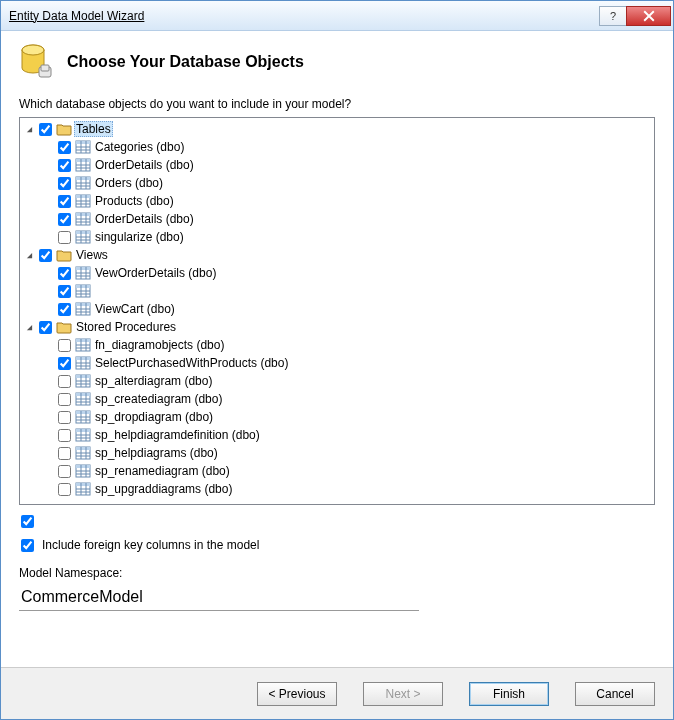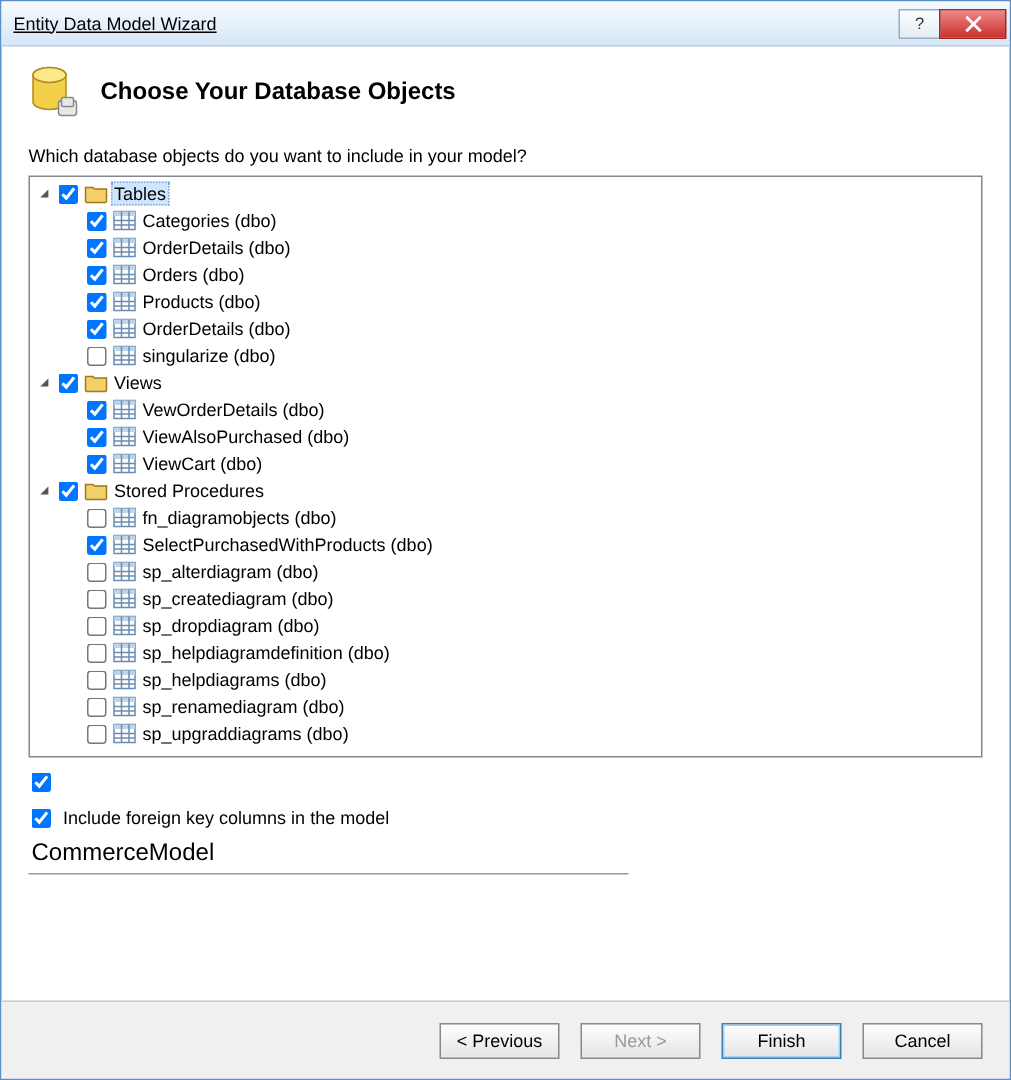--- a/index.html
+++ b/index.html
@@ -21,21 +21,21 @@
 .exp { width: 11px; height: 11px; display: inline-flex; align-items: center; justify-content: center; font-size: 9px; color: #555; cursor: pointer; font-family: monospace; }
 .exp.none { visibility: hidden; }
 .cb { width: 13px; height: 13px; margin: 0 2px; }
 .ficon { width: 16px; height: 16px; display: inline-flex; align-items: center; justify-content: center; }
 .tlabel { padding: 0 2px; }
 .tlabel.sel { background: #cde6fb; border: 1px dotted #7aa7d7; padding: 0 1px; }
 .ind { width: 17px; display: inline-block; }
 .optrow { display: flex; align-items: center; gap: 6px; margin-top: 10px; }
 .nslabel { margin-top: 14px; }
 .nsinput { width: 400px; border: none; border-bottom: 1px solid #999; padding: 4px 2px; font-family: inherit; font-size: 16px; outline: none; margin-top: 4px; }
-.footer { height: 52px; border-top: 1px solid #ccc; background: #f0f0f0; display: flex; align-items: center; justify-content: flex-end; gap: 14px; padding: 0 18px; margin-top: auto; }
+.footer { height: 52px; border-top: 1px solid #ccc; background: #f0f0f0; display: flex; align-items: center; justify-content: flex-end; gap: 26px; padding: 0 18px; margin-top: auto; }
 .btn { width: 80px; height: 24px; border: 1px solid #888; background: linear-gradient(#fdfdfd,#e5e5e5); font-family: inherit; font-size: 12px; cursor: pointer; }
 .btn:disabled { color: #999; cursor: default; }
 .btn.primary { border: 1px solid #3c7fb1; box-shadow: 0 0 0 1px #a7d1f0 inset; text-align: center; }
 </style>
 </head>
 <body>
 
 <div class="window">
   <div class="titlebar">
     <span class="title">Entity Data Model Wizard</span>
@@ -206,21 +206,20 @@
             <span class="ficon">
               <svg width="16" height="16" viewBox="0 0 16 16">
                 <rect x="1" y="2" width="14" height="12" fill="#fff" stroke="#6a8cb0"></rect>
                 <rect x="1" y="2" width="14" height="3" fill="#bcd4ec"></rect>
                 <line x1="1" y1="8" x2="15" y2="8" stroke="#6a8cb0"></line>
                 <line x1="1" y1="11" x2="15" y2="11" stroke="#6a8cb0"></line>
                 <line x1="6" y1="2" x2="6" y2="14" stroke="#6a8cb0"></line>
                 <line x1="11" y1="2" x2="11" y2="14" stroke="#6a8cb0"></line>
               </svg>
             </span>
-            <span class="tlabel">ViewAlsoPurchased (dbo)</span>
           </div>
           <div class="trow">
             <span class="ind"></span>
             <span class="exp none"></span>
             <input type="checkbox" class="cb" checked="" style="">
             <span class="ficon">
               <svg width="16" height="16" viewBox="0 0 16 16">
                 <rect x="1" y="2" width="14" height="12" fill="#fff" stroke="#6a8cb0"></rect>
                 <rect x="1" y="2" width="14" height="3" fill="#bcd4ec"></rect>
                 <line x1="1" y1="8" x2="15" y2="8" stroke="#6a8cb0"></line>
@@ -389,20 +388,21 @@
     </div>
 
     <div class="optrow">
       <input type="checkbox" class="cb" checked="" style="">
     </div>
     <div class="optrow">
       <input type="checkbox" class="cb" checked="" style="">
       <span>Include foreign key columns in the model</span>
     </div>
 
+    <div class="nslabel">Model Namespace:</div>
     <input class="nsinput" value="CommerceModel" style="">
   </div>
 
   <div class="footer">
     <button class="btn">&lt; Previous</button>
     <button class="btn" disabled="">Next &gt;</button>
     <button class="btn primary">Finish</button>
     <button class="btn">Cancel</button>
   </div>
 </div>

